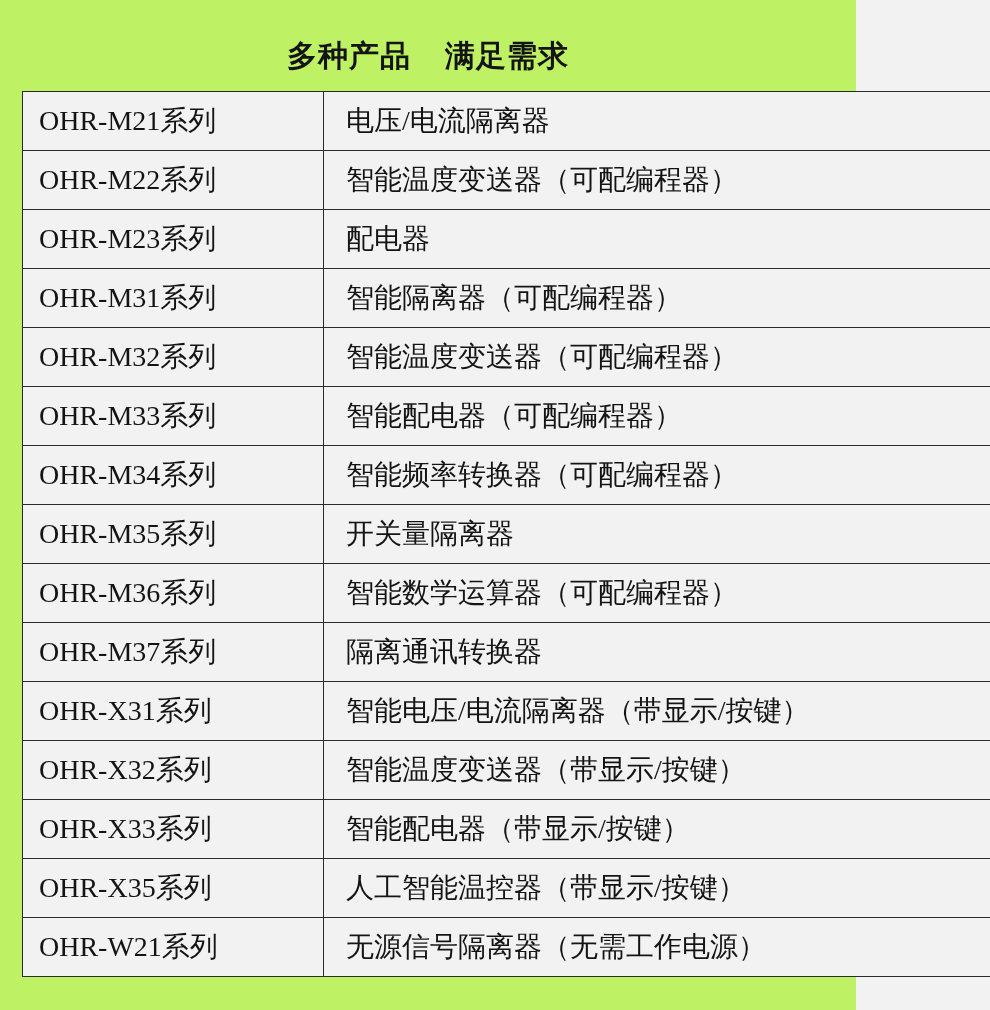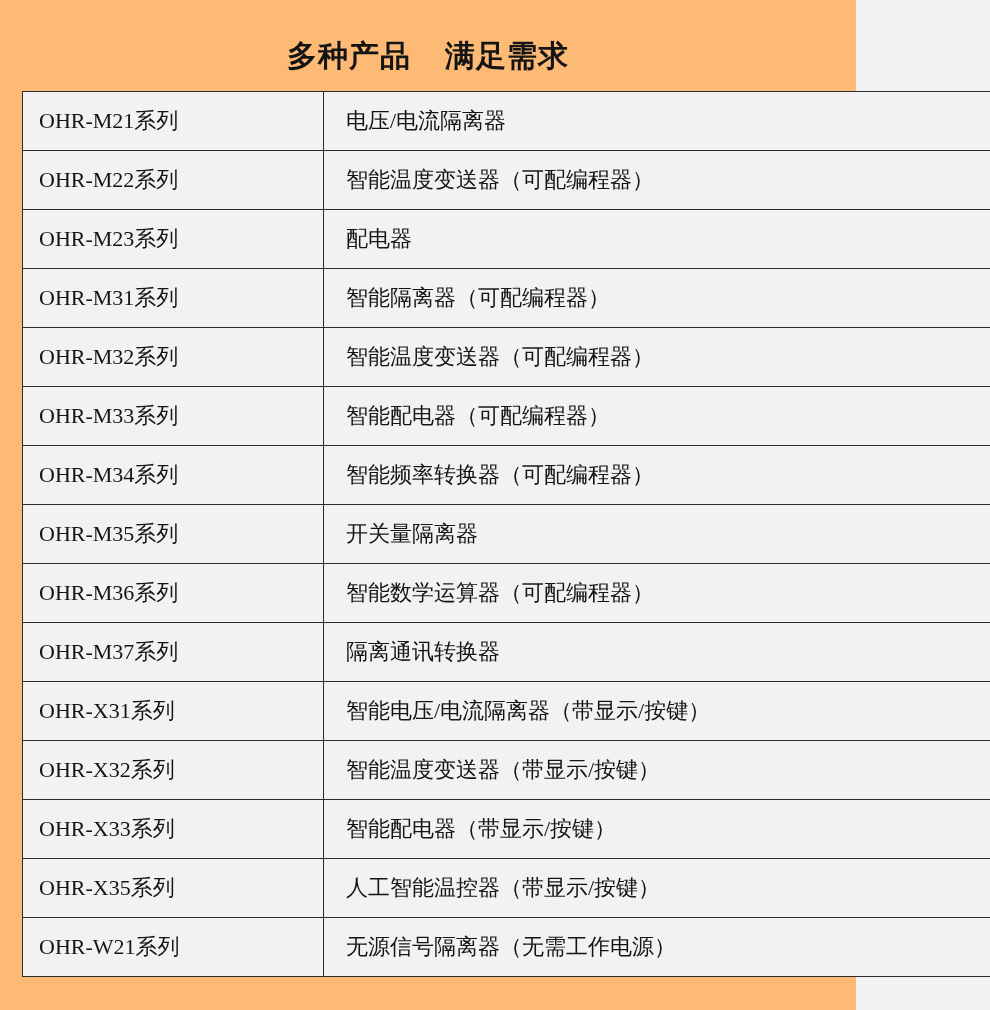--- a/index.html
+++ b/index.html
@@ -13,21 +13,21 @@
     font-family: "Liberation Serif", "DejaVu Serif", serif;
     color: #1a1a1a;
     overflow: hidden;
   }
   .page {
     width: 856px;
     height: 1010px;
     box-sizing: border-box;
     padding: 0;
     position: relative;
-    background: #fdba74;
+    background: #bef264;
   }
   .title {
     text-align: center;
     font-size: 30px;
     font-weight: bold;
     letter-spacing: 1px;
     padding-top: 36px;
     padding-bottom: 14px;
     color: #141414;
     font-family: "Liberation Serif", "DejaVu Serif", serif;
@@ -43,21 +43,21 @@
     width: 946px;
     border-collapse: collapse;
     table-layout: fixed;
     background: #f2f2f2;
   }
   table.product-table td {
     border: 1px solid #2b2b2b;
     height: 58px;
     padding: 0 0 0 16px;
     vertical-align: middle;
-    font-size: 22px;
+    font-size: 28px;
     line-height: 1.2;
     color: #141414;
     white-space: nowrap;
     overflow: hidden;
   }
   table.product-table td.code {
     width: 284px;
     letter-spacing: 0px;
   }
   table.product-table td.desc {

